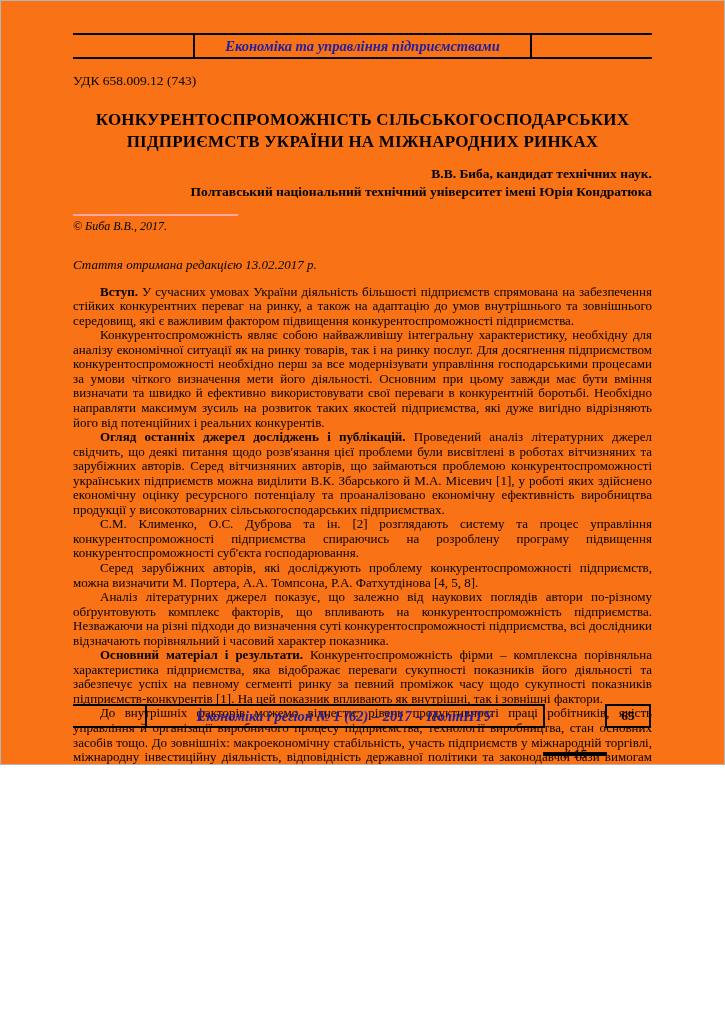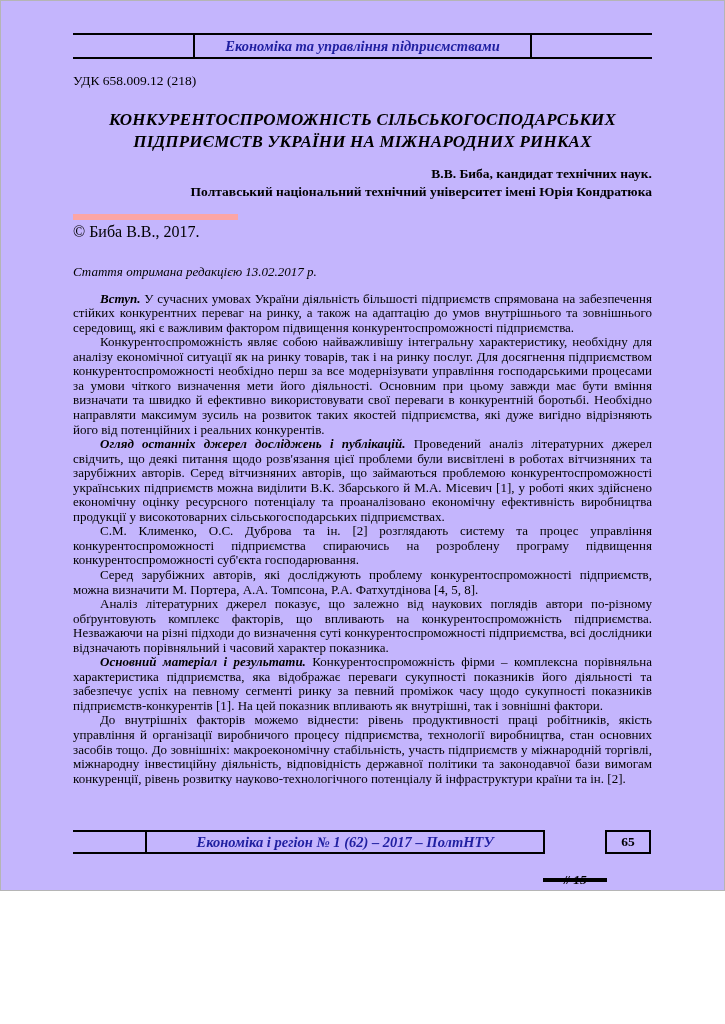--- a/index.html
+++ b/index.html
@@ -5,22 +5,22 @@
   * { box-sizing: border-box; }
   html, body { margin: 0; padding: 0; }
   body {
     width: 725px; height: 1024px;
     background: #ffffff;
     font-family: "Liberation Serif", "DejaVu Serif", serif;
     color: #000;
   }
   .page {
     position: relative;
-    width: 725px; height: 891px;
-    background: #c4b5fd;
+    width: 725px; height: 765px;
+    background: #f97316;
     border: 1px solid #b5b5b5;
     padding: 32px 72px 0 72px;
     overflow: hidden;
   }
   
   .journal-header { display: flex; align-items: stretch; height: 26px; margin-bottom: 12px; }
   .rule-fill { flex: 1 1 auto; border-top: 2px solid #000; border-bottom: 2px solid #000; }
   .header-box {
     flex: 0 0 auto;
     border: 2px solid #000;
@@ -31,39 +31,39 @@
     color: var(--accent, #1F1FA0);
     font-style: italic;
     font-weight: bold;
     font-size: 14.5px;
     white-space: nowrap;
   }
   
   .udc { font-size: 13.5px; margin: 14px 0 20px 0; }
   .title {
     font-size: 17px; font-weight: bold; text-align: center;
-    line-height: 1.3; margin: 0 0 12px 0; letter-spacing: 0.2px; font-style: italic;
+    line-height: 1.3; margin: 0 0 12px 0; letter-spacing: 0.2px;
   }
   .author-block { text-align: right; font-weight: bold; font-size: 13.5px; line-height: 1.35; margin: 0 0 12px 0; }
   .copyright {
-    font-size: 16px;
-    border-top: 6px solid #fca5a5; width: 165px;
+    font-style: italic; font-size: 12px;
+    border-top: 2px solid #fca5a5; width: 165px;
     padding-top: 3px; margin-top: 8px; white-space: nowrap;
   }
   .received { font-style: italic; font-size: 13px; margin: 23px 0 12px 0; }
   
   .article-body { text-align: justify; }
   .body-par {
     margin: 0;
     font-size: 13px;
     line-height: 1.12;
     text-indent: 27px;
     text-align: justify;
   }
-  .body-par b { font-weight: bold; font-style: italic; }
+  .body-par b { font-weight: bold; }
   
   .journal-footer {
     position: absolute;
     left: 72px; right: 73px; bottom: 36px;
     display: flex; align-items: stretch; height: 24px;
   }
   .footer-rule { flex: 0 0 72px; border-top: 2px solid #000; border-bottom: 2px solid #000; }
   .footer-box {
     border: 2px solid #000;
     display: flex; align-items: center; justify-content: center;
@@ -79,21 +79,21 @@
 <div class="page">
 
   <div class="journal-header">
     <div class="rule-fill"></div>
     <div class="header-box">
       <span class="accent-italic">Економіка та управління підприємствами</span>
     </div>
     <div class="rule-fill"></div>
   </div>
 
-  <div class="udc">УДК 658.009.12 (218)</div>
+  <div class="udc">УДК 658.009.12 (743)</div>
 
   <h1 class="title">КОНКУРЕНТОСПРОМОЖНІСТЬ СІЛЬСЬКОГОСПОДАРСЬКИХ ПІДПРИЄМСТВ УКРАЇНИ НА МІЖНАРОДНИХ РИНКАХ</h1>
 
   <div class="author-block">
     <div>В.В. Биба, кандидат технічних наук.</div>
     <div>Полтавський національний технічний університет імені Юрія Кондратюка</div>
   </div>
 
   <div class="copyright">© Биба В.В., 2017.</div>
 

